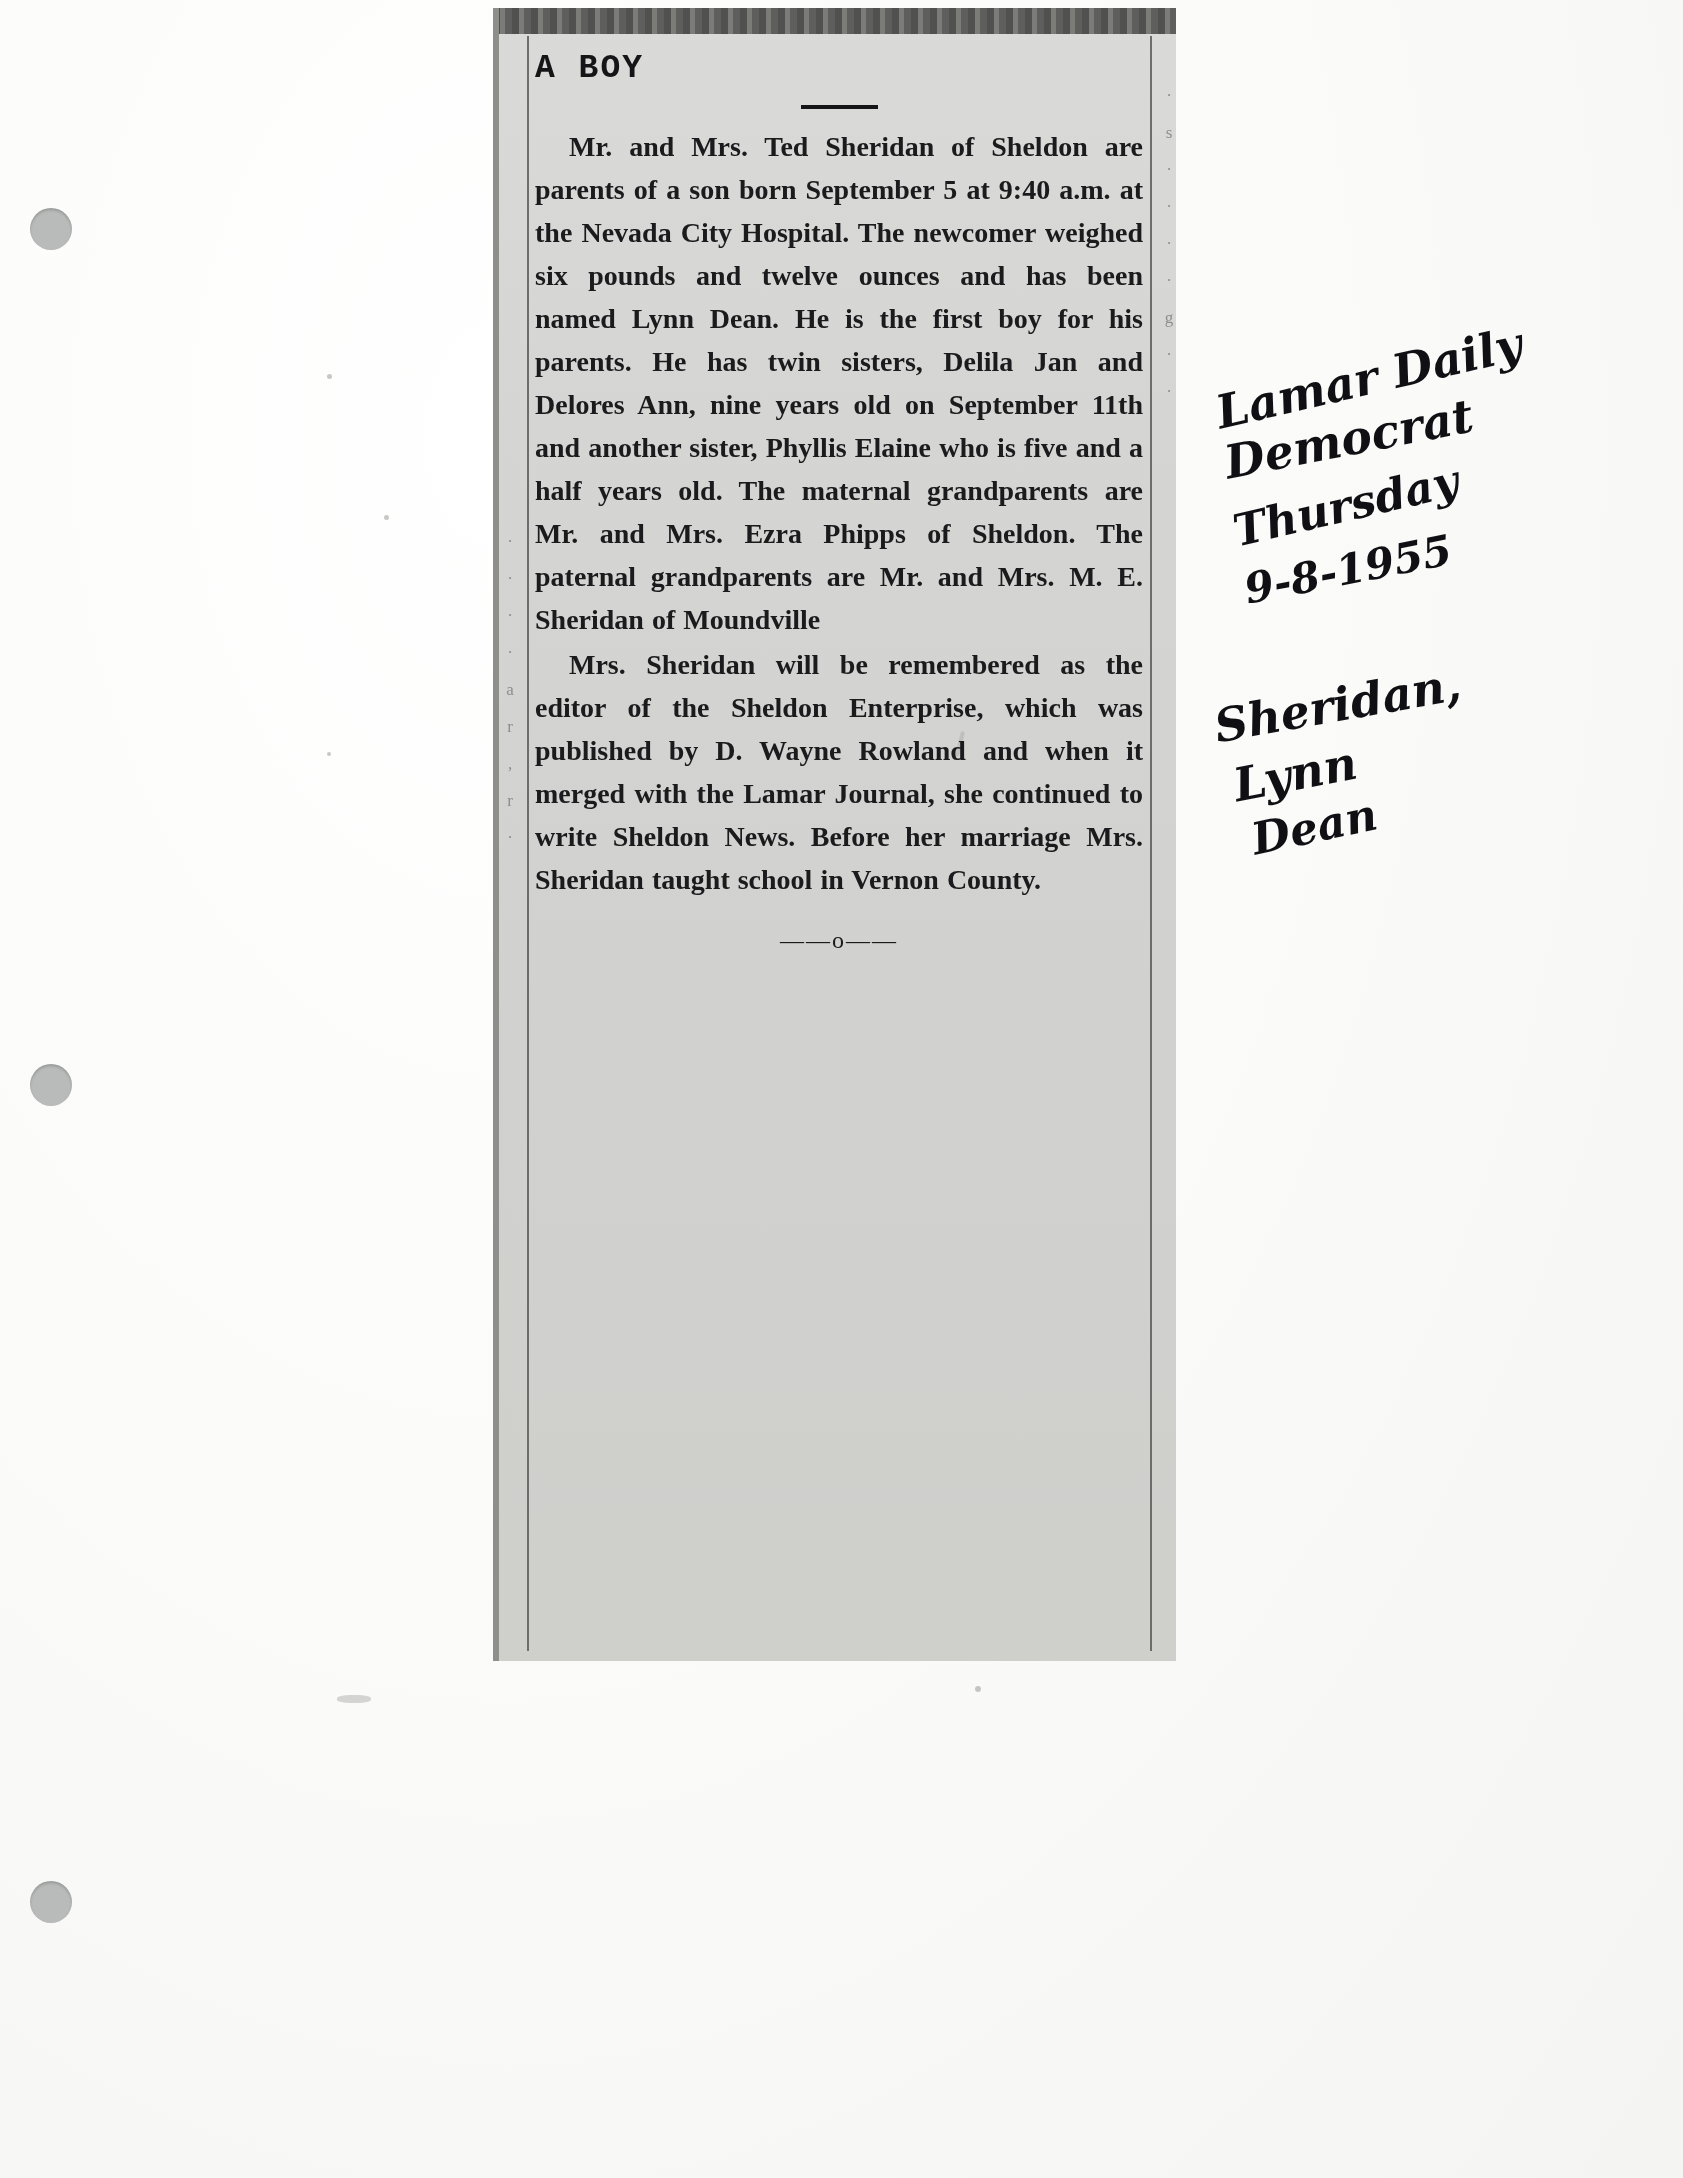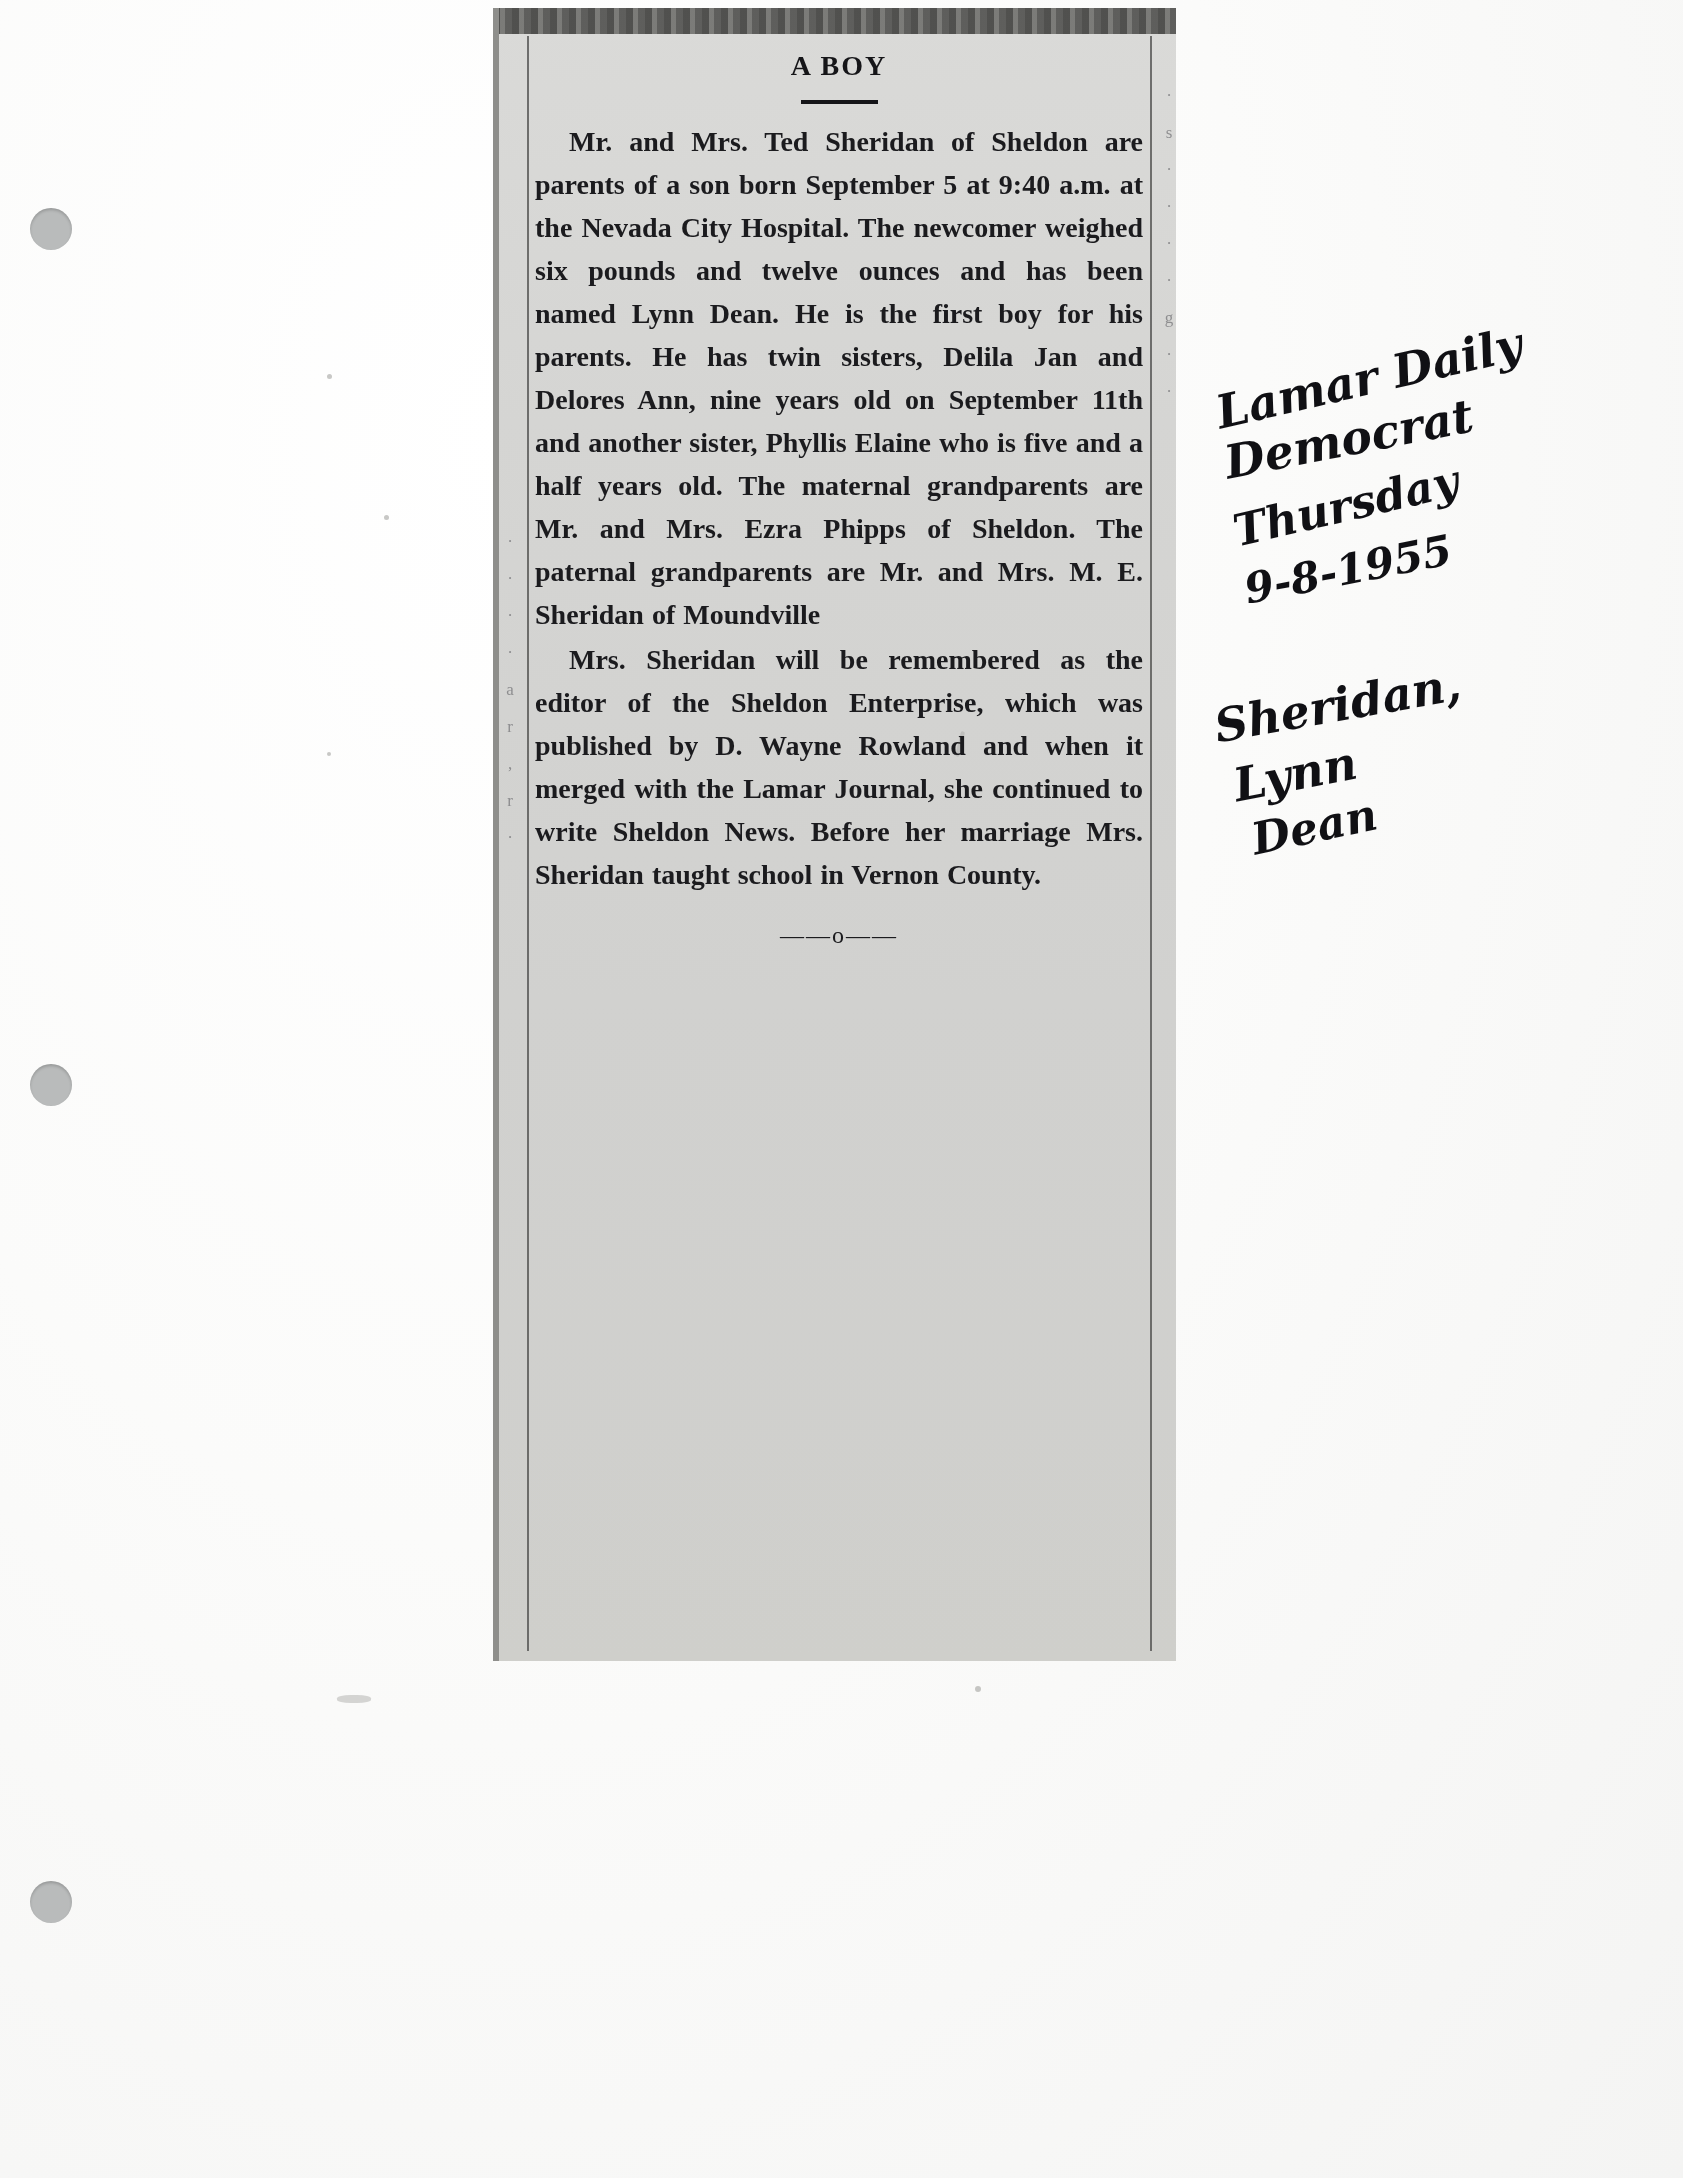--- a/index.html
+++ b/index.html
@@ -91,24 +91,24 @@
   #sliver-right { left: 661px; top: 69px; }
 
   #article {
     position: absolute;
     left: 42px;
     top: 34px;
     width: 608px;
   }
 
   #headline {
-    text-align: center;
-    font-family: Liberation Serif, serif;
+    text-align: left;
+    font-family: Liberation Mono, monospace;
     font-weight: bold;
-    font-size: 28px;
+    font-size: 33px;
     letter-spacing: 2px;
     color: #17171a;
     margin: 8px 0 0 0;
   }
   #headline-rule {
     width: 77px;
     height: 4px;
     background: #17171a;
     margin: 18px auto 16px auto;
   }

